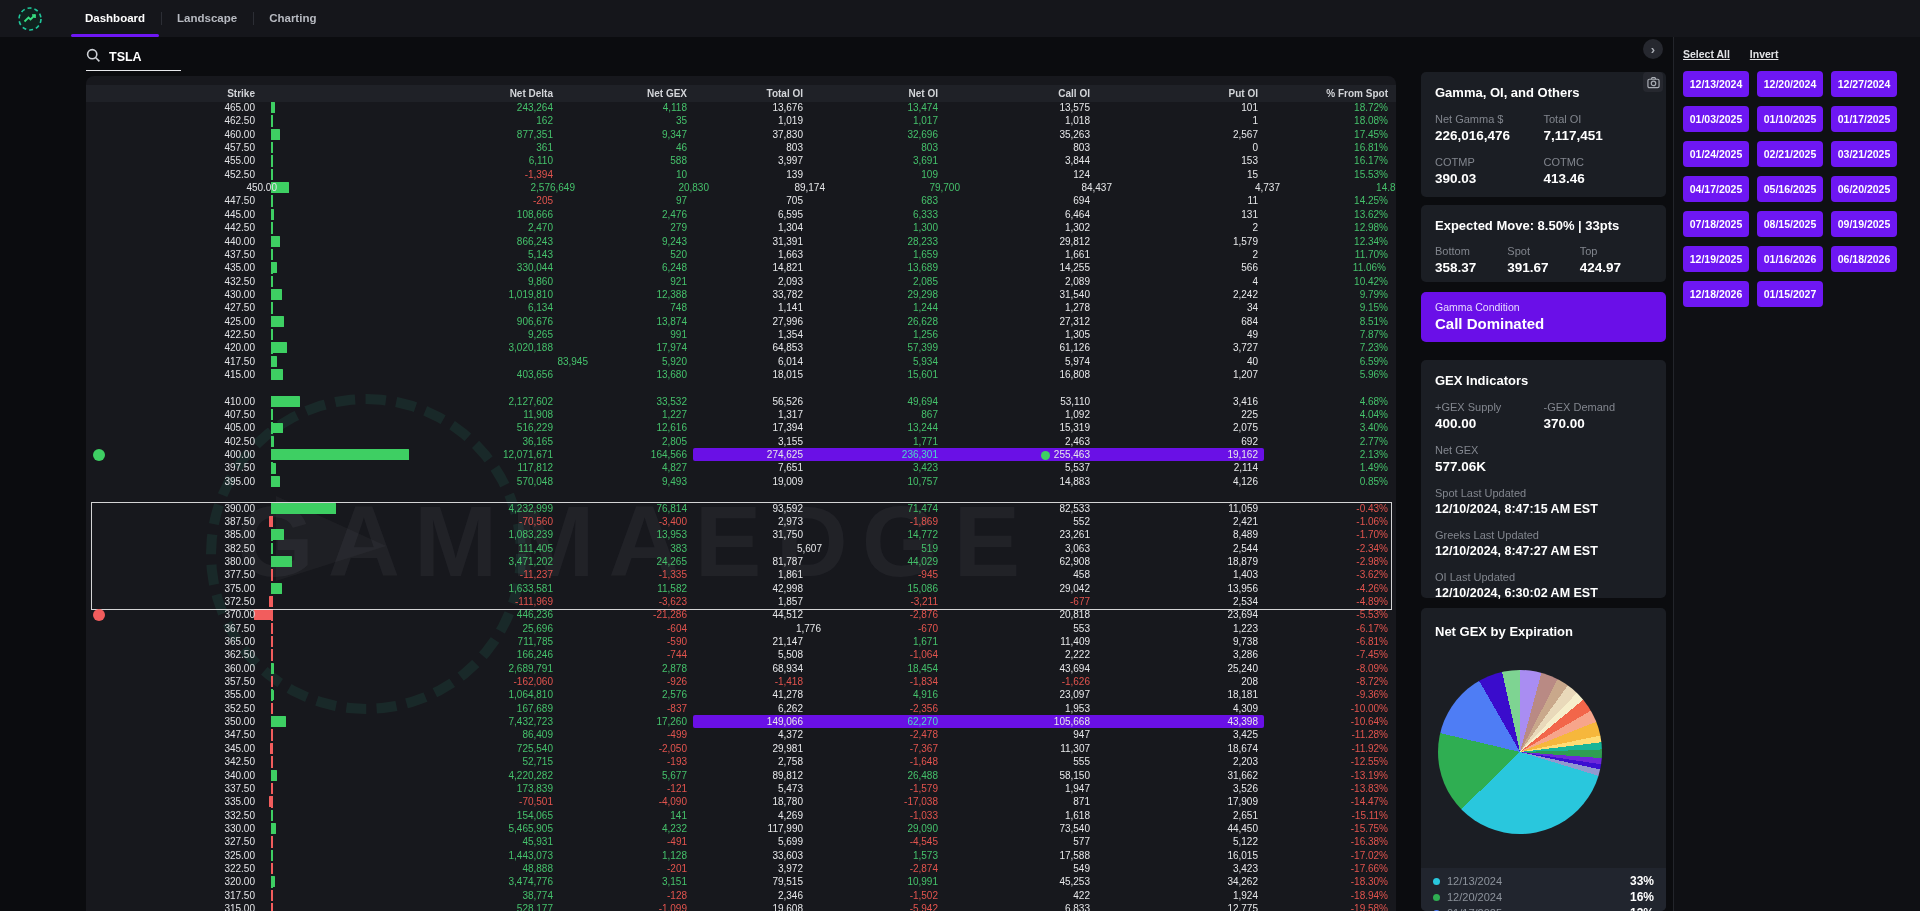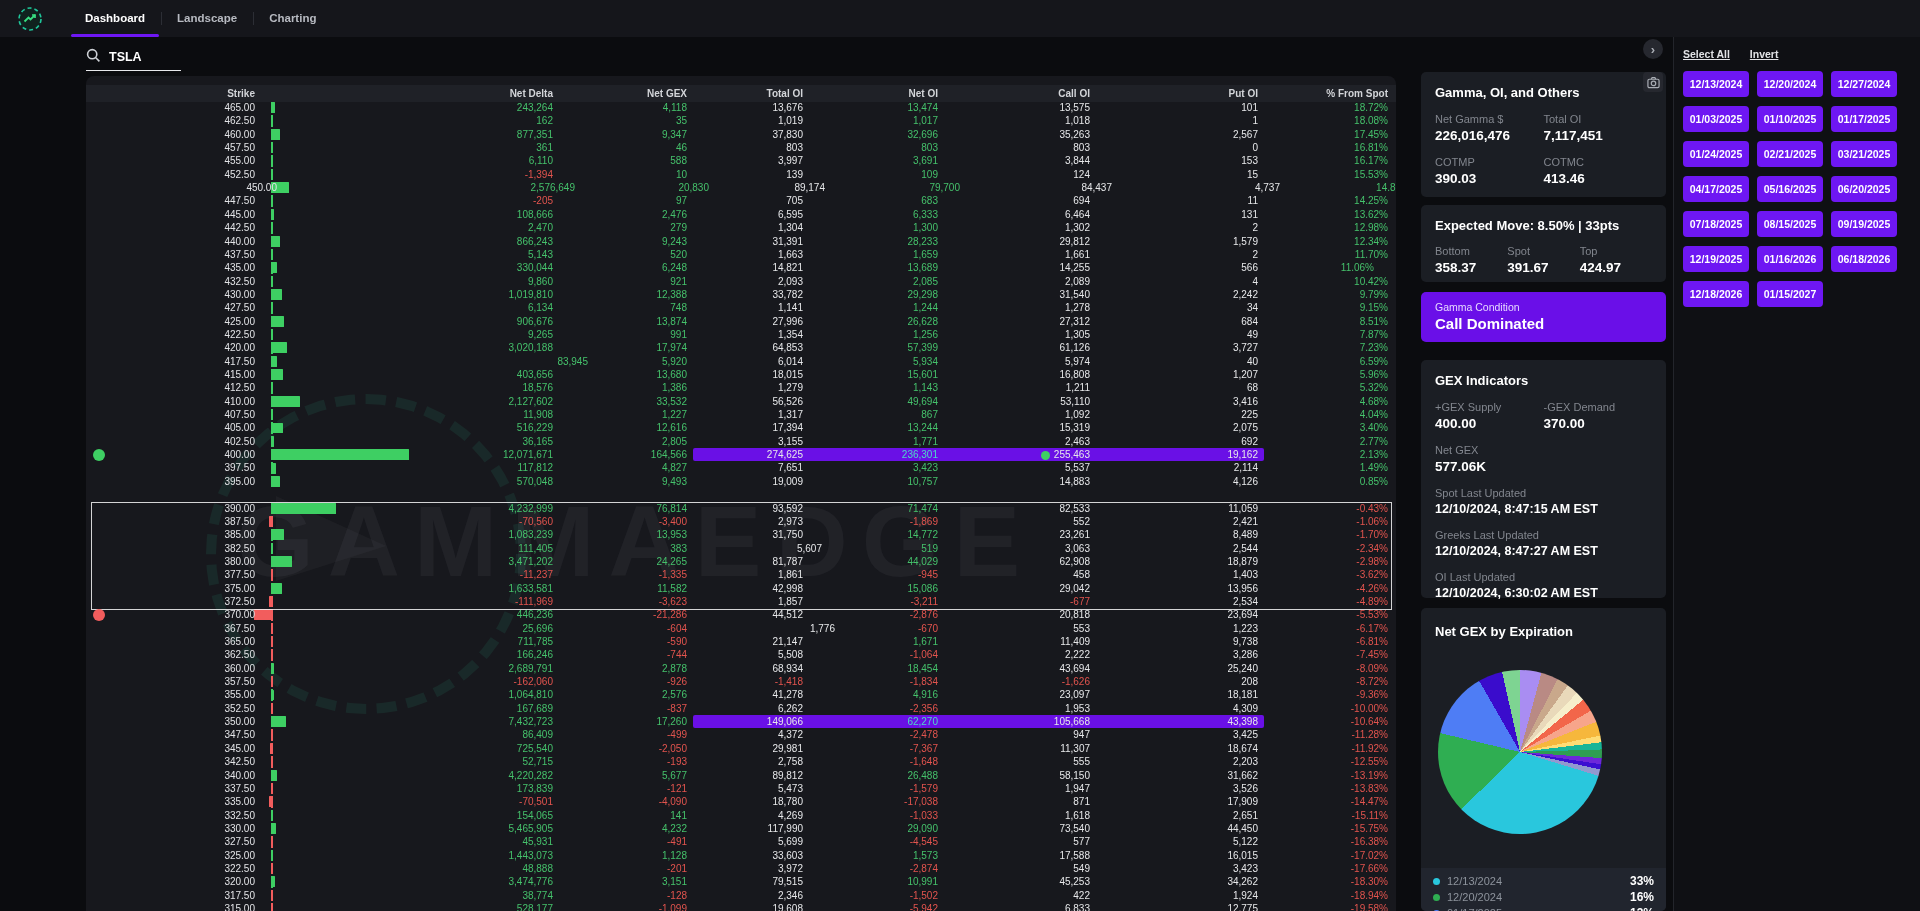--- a/index.html
+++ b/index.html
@@ -253,21 +253,21 @@
       <div class="trow" style="top: 185.2px;">
         <div class="tick bg-g"></div>
         <div class="bar bg-g" style="left: 186px; width: 5.20141px;"></div>
         <span class="cell c-s" style="right: 1141px;">435.00</span>
         <span class="cell c-g" style="right: 843px;">330,044</span>
         <span class="cell c-g" style="right: 709px;">6,248</span>
         <span class="cell c-w" style="right: 593px;">14,821</span>
         <span class="cell c-g" style="right: 458px;">13,689</span>
         <span class="cell c-w" style="right: 306px;">14,255</span>
         <span class="cell c-w" style="right: 138px;">566</span>
-        <span class="cell c-g" style="right: 22px;">11.06%</span>
+        <span class="cell c-g" style="right: 10px;">11.06%</span>
       </div>
       <div class="trow" style="top: 198.55px;">
         <div class="tick bg-g"></div>
         <div class="bar bg-g" style="left: 186px; width: 1.2px;"></div>
         <span class="cell c-s" style="right: 1141px;">432.50</span>
         <span class="cell c-g" style="right: 843px;">9,860</span>
         <span class="cell c-g" style="right: 709px;">921</span>
         <span class="cell c-w" style="right: 593px;">2,093</span>
         <span class="cell c-g" style="right: 458px;">2,085</span>
         <span class="cell c-w" style="right: 306px;">2,089</span>
@@ -351,32 +351,20 @@
         <div class="bar bg-g" style="left: 186px; width: 11.3885px;"></div>
         <span class="cell c-s" style="right: 1141px;">415.00</span>
         <span class="cell c-g" style="right: 843px;">403,656</span>
         <span class="cell c-g" style="right: 709px;">13,680</span>
         <span class="cell c-w" style="right: 593px;">18,015</span>
         <span class="cell c-g" style="right: 458px;">15,601</span>
         <span class="cell c-w" style="right: 306px;">16,808</span>
         <span class="cell c-w" style="right: 138px;">1,207</span>
         <span class="cell c-g" style="right: 8px;">5.96%</span>
       </div>
-      <div class="trow" style="top: 305.35px;">
-        <div class="tick bg-g"></div>
-        <div class="bar bg-g" style="left: 186px; width: 1.2px;"></div>
-        <span class="cell c-s" style="right: 1141px;">412.50</span>
-        <span class="cell c-g" style="right: 843px;">18,576</span>
-        <span class="cell c-g" style="right: 709px;">1,386</span>
-        <span class="cell c-w" style="right: 593px;">1,279</span>
-        <span class="cell c-g" style="right: 458px;">1,143</span>
-        <span class="cell c-w" style="right: 306px;">1,211</span>
-        <span class="cell c-w" style="right: 138px;">68</span>
-        <span class="cell c-g" style="right: 8px;">5.32%</span>
-      </div>
       <div class="trow" style="top: 318.7px;">
         <div class="tick bg-g"></div>
         <div class="bar bg-g" style="left: 186px; width: 27.9151px;"></div>
         <span class="cell c-s" style="right: 1141px;">410.00</span>
         <span class="cell c-g" style="right: 843px;">2,127,602</span>
         <span class="cell c-g" style="right: 709px;">33,532</span>
         <span class="cell c-w" style="right: 593px;">56,526</span>
         <span class="cell c-g" style="right: 458px;">49,694</span>
         <span class="cell c-w" style="right: 306px;">53,110</span>
         <span class="cell c-w" style="right: 138px;">3,416</span>
@@ -562,21 +550,21 @@
         <span class="cell c-w" style="right: 306px;">20,818</span>
         <span class="cell c-w" style="right: 138px;">23,694</span>
         <span class="cell c-r" style="right: 8px;">-5.53%</span>
       </div>
       <div class="trow" style="top: 545.65px;">
         <div class="tick bg-r"></div>
         <div class="bar bg-r" style="left: 184.8px; width: 1.2px;"></div>
         <span class="cell c-s" style="right: 1141px;">367.50</span>
         <span class="cell c-g" style="right: 843px;">25,696</span>
         <span class="cell c-r" style="right: 709px;">-604</span>
-        <span class="cell c-w" style="right: 561px; margin-left: 38px;">1,776</span>
+        <span class="cell c-w" style="right: 575px; margin-left: 38px;">1,776</span>
         <span class="cell c-r" style="right: 458px;">-670</span>
         <span class="cell c-w" style="right: 306px;">553</span>
         <span class="cell c-w" style="right: 138px;">1,223</span>
         <span class="cell c-r" style="right: 8px;">-6.17%</span>
       </div>
       <div class="trow" style="top: 559px;">
         <div class="tick bg-r"></div>
         <div class="bar bg-r" style="left: 184.8px; width: 1.2px;"></div>
         <span class="cell c-s" style="right: 1141px;">365.00</span>
         <span class="cell c-g" style="right: 843px;">711,785</span>

